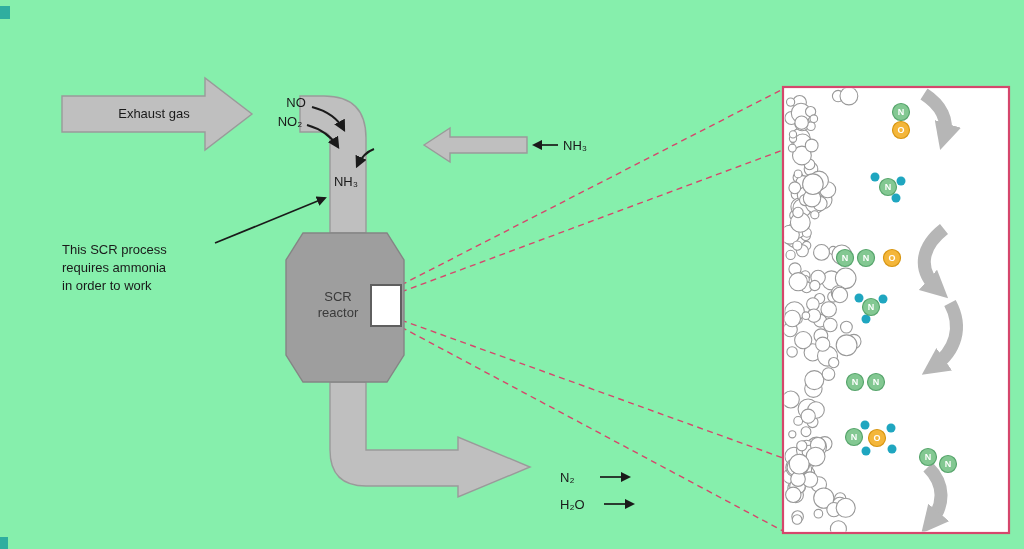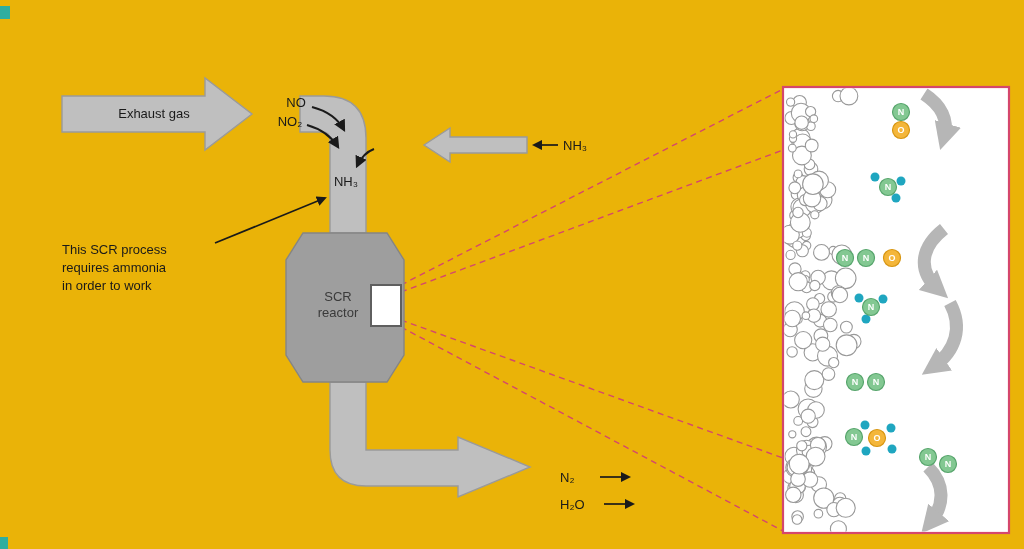--- a/index.html
+++ b/index.html
@@ -1,16 +1,16 @@
 <!DOCTYPE html>
 <html style="--pipe-fill: #bfbfbf; --pipe-stroke: #9a9a9a; --reactor-fill: #9e9e9e; --reactor-stroke: #858585; --window-stroke: #5f5f5f; --inset-border: #d5476c; --dash-line: #d5476c; --catalyst-stroke: #999999; --flow-arrow: #b6b6b6; --atom-n-fill: #83c892; --atom-n-stroke: #57a56c; --atom-o-fill: #f4b63a; --atom-o-stroke: #d79612; --atom-h-fill: #1fa6c0; --text: #1a1a1a;"><head>
 <meta charset="utf-8">
 <style>
   html,body{margin:0;padding:0;background:#ffffff;}
-  .canvas{position:relative;width:1024px;height:549px;background:#eab308;overflow:hidden;}
+  .canvas{position:relative;width:1024px;height:549px;background:#86efac;overflow:hidden;}
   svg{display:block;}
   text{font-family:"Liberation Sans",sans-serif;fill:var(--text,#1a1a1a);}
   .lbl{font-size:13px;}
   .mid{text-anchor:middle;}
   .pipe{fill:var(--pipe-fill,#bfbfbf);stroke:var(--pipe-stroke,#9a9a9a);stroke-width:1.4;}
   .reactor{fill:var(--reactor-fill,#9e9e9e);stroke:var(--reactor-stroke,#858585);stroke-width:1.4;}
   .reactor-lbl{fill:#3a3a3a;font-size:13px;text-anchor:middle;}
   .window{fill:#ffffff;stroke:var(--window-stroke,#5f5f5f);stroke-width:2;}
   .blk{fill:none;stroke:#1a1a1a;stroke-width:1.7;}
   .blk2{fill:none;stroke:#1a1a1a;stroke-width:2;}

